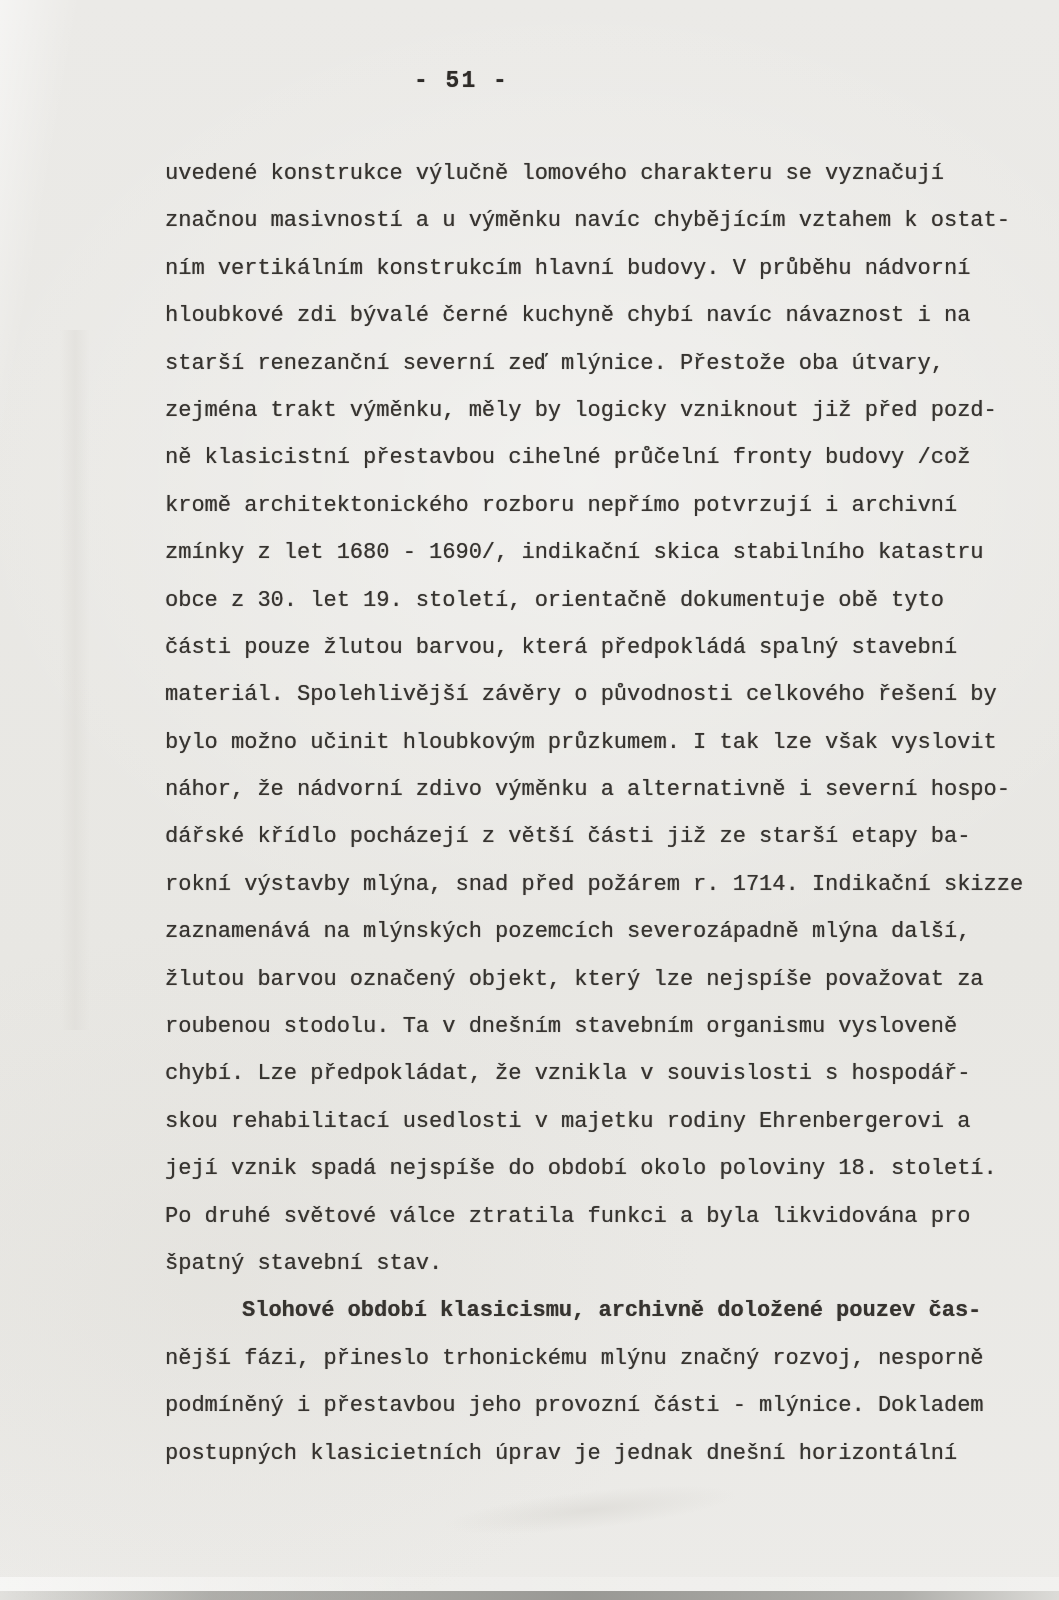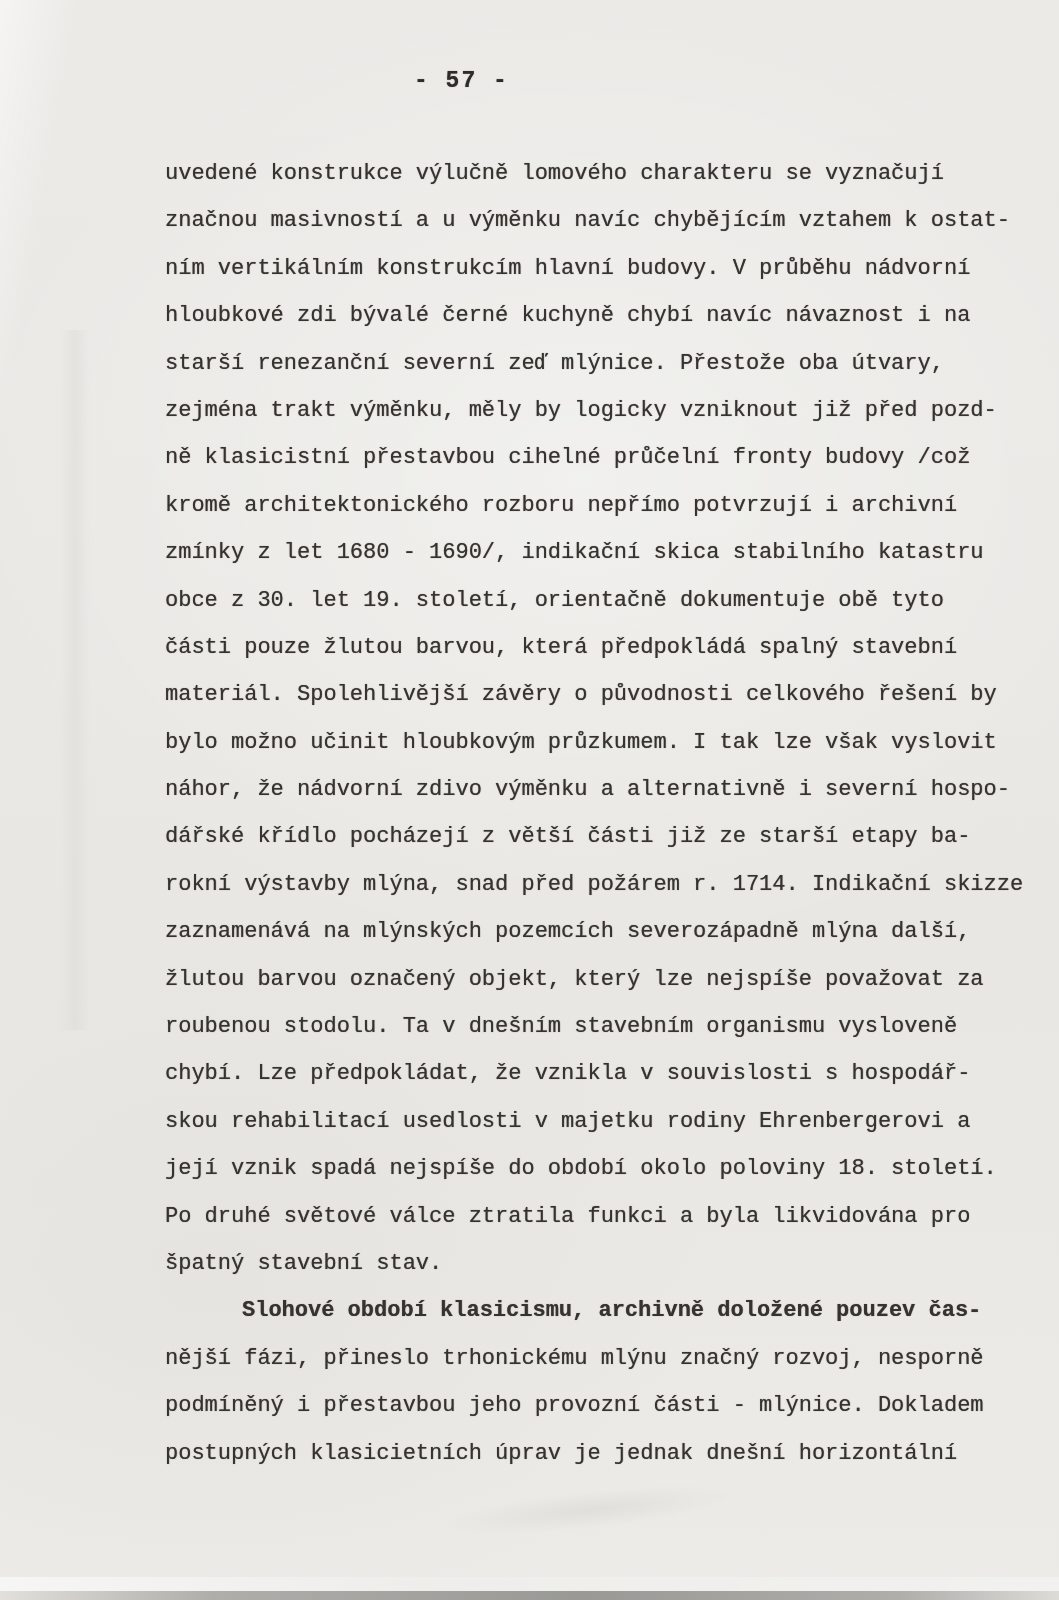--- a/index.html
+++ b/index.html
@@ -90,19 +90,19 @@
     background: linear-gradient(to right, rgba(222,220,215,0), rgba(219,217,212,0.45), rgba(222,220,215,0));
   }
 </style>
 </head>
 <body>
 
 <div class="scan-page">
   <div class="crease-2"></div>
   <div class="crease-1"></div>
 
-  <div class="page-number">- 57 -</div>
+  <div class="page-number">- 51 -</div>
 
   <div class="text-block" id="text-block"><div class="text-line">uvedené konstrukce výlučně lomového charakteru se vyznačují</div><div class="text-line">značnou masivností a u výměnku navíc chybějícím vztahem k ostat-</div><div class="text-line">ním vertikálním konstrukcím hlavní budovy. V průběhu nádvorní</div><div class="text-line">hloubkové zdi bývalé černé kuchyně chybí navíc návaznost i na</div><div class="text-line">starší renezanční severní zeď mlýnice. Přestože oba útvary,</div><div class="text-line">zejména trakt výměnku, měly by logicky vzniknout již před pozd-</div><div class="text-line">ně klasicistní přestavbou cihelné průčelní fronty budovy /což</div><div class="text-line">kromě architektonického rozboru nepřímo potvrzují i archivní</div><div class="text-line">zmínky z let 1680 - 1690/, indikační skica stabilního katastru</div><div class="text-line">obce z 30. let 19. století, orientačně dokumentuje obě tyto</div><div class="text-line">části pouze žlutou barvou, která předpokládá spalný stavební</div><div class="text-line">materiál. Spolehlivější závěry o původnosti celkového řešení by</div><div class="text-line">bylo možno učinit hloubkovým průzkumem. I tak lze však vyslovit</div><div class="text-line">náhor, že nádvorní zdivo výměnku a alternativně i severní hospo-</div><div class="text-line">dářské křídlo pocházejí z větší části již ze starší etapy ba-</div><div class="text-line">rokní výstavby mlýna, snad před požárem r. 1714. Indikační skizze</div><div class="text-line">zaznamenává na mlýnských pozemcích severozápadně mlýna další,</div><div class="text-line">žlutou barvou označený objekt, který lze nejspíše považovat za</div><div class="text-line">roubenou stodolu. Ta v dnešním stavebním organismu vysloveně</div><div class="text-line">chybí. Lze předpokládat, že vznikla v souvislosti s hospodář-</div><div class="text-line">skou rehabilitací usedlosti v majetku rodiny Ehrenbergerovi a</div><div class="text-line">její vznik spadá nejspíše do období okolo poloviny 18. století.</div><div class="text-line">Po druhé světové válce ztratila funkci a byla likvidována pro</div><div class="text-line">špatný stavební stav.</div><div class="text-line indented">Slohové období klasicismu, archivně doložené pouzev čas-</div><div class="text-line">nější fázi, přineslo trhonickému mlýnu značný rozvoj, nesporně</div><div class="text-line">podmíněný i přestavbou jeho provozní části - mlýnice. Dokladem</div><div class="text-line">postupných klasicietních úprav je jednak dnešní horizontální</div></div>
 
   <div class="bottom-light-sliver"></div>
   <div class="bottom-scan-edge"></div>
 </div>
 
 </body></html>

